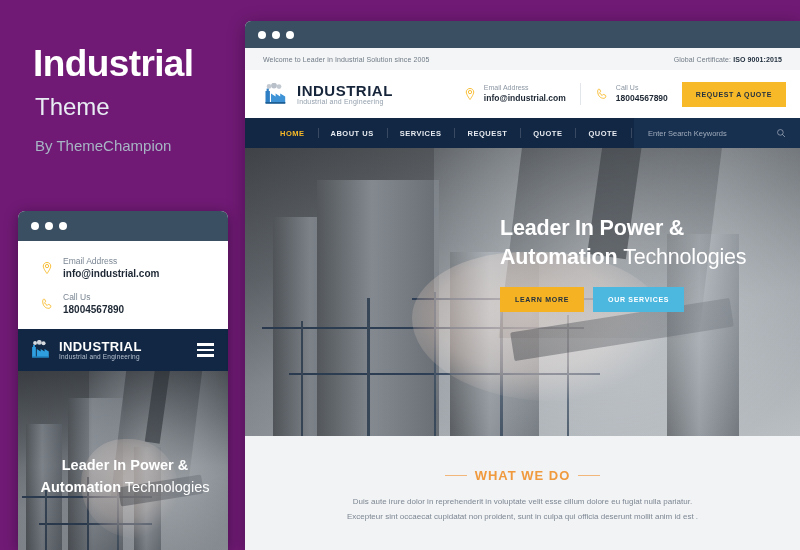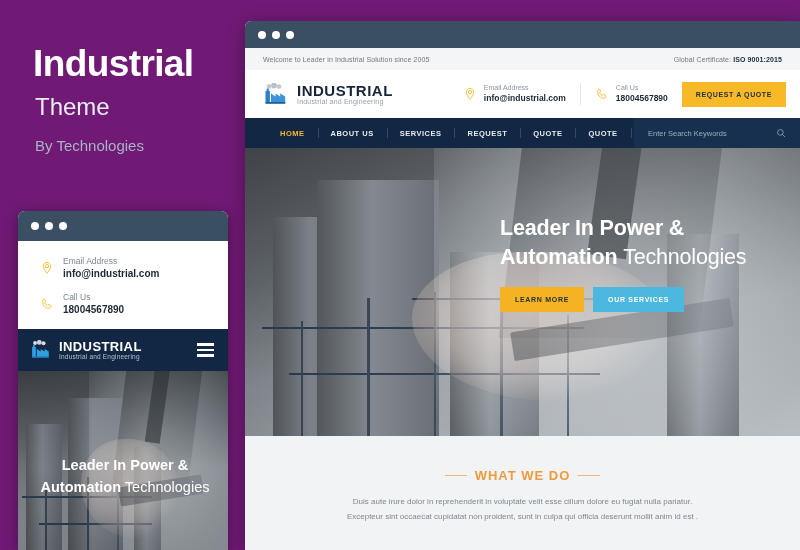--- a/index.html
+++ b/index.html
@@ -175,21 +175,21 @@
   .icon-y { width: 14px; height: 14px; flex: none; }
 </style>
 </head>
 <body>
 
 <div class="stage">
 
   <div class="promo">
     <div class="promo-title">Industrial</div>
     <div class="promo-sub">Theme</div>
-    <div class="promo-by">By Technologies</div>
+    <div class="promo-by">By ThemeChampion</div>
   </div>
 
   <div class="mobile">
     <div class="mobile-chrome">
       <span class="dot"></span>
       <span class="dot"></span>
       <span class="dot"></span>
     </div>
 
     <div class="m-contact">

